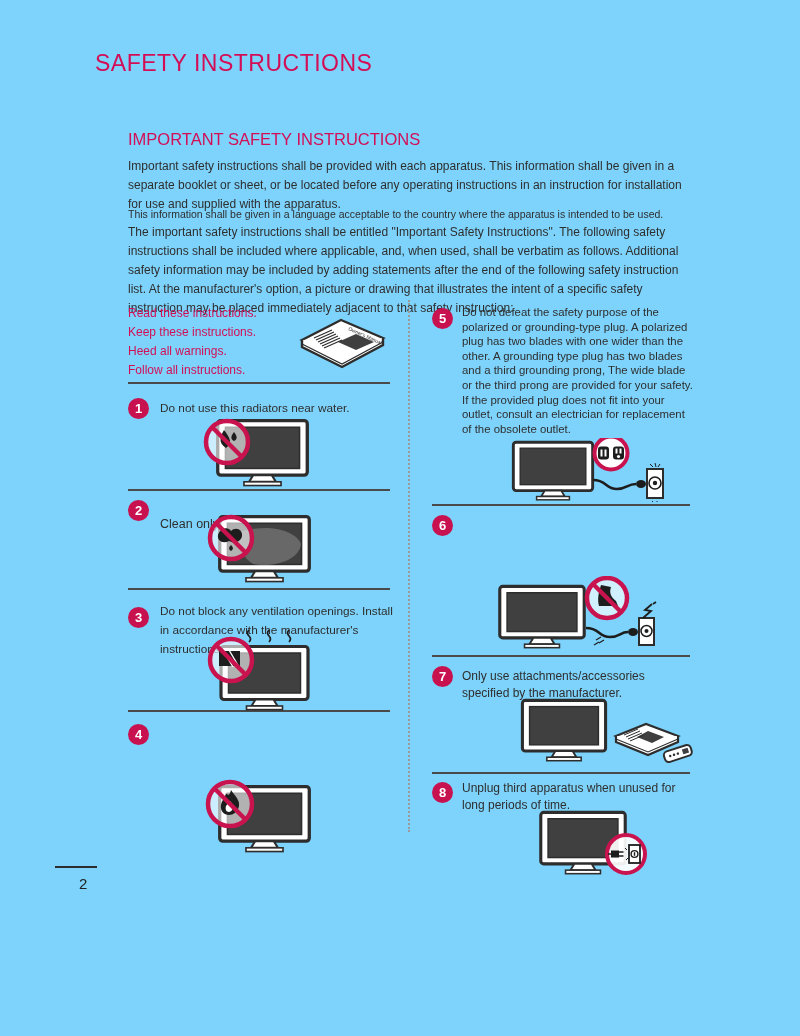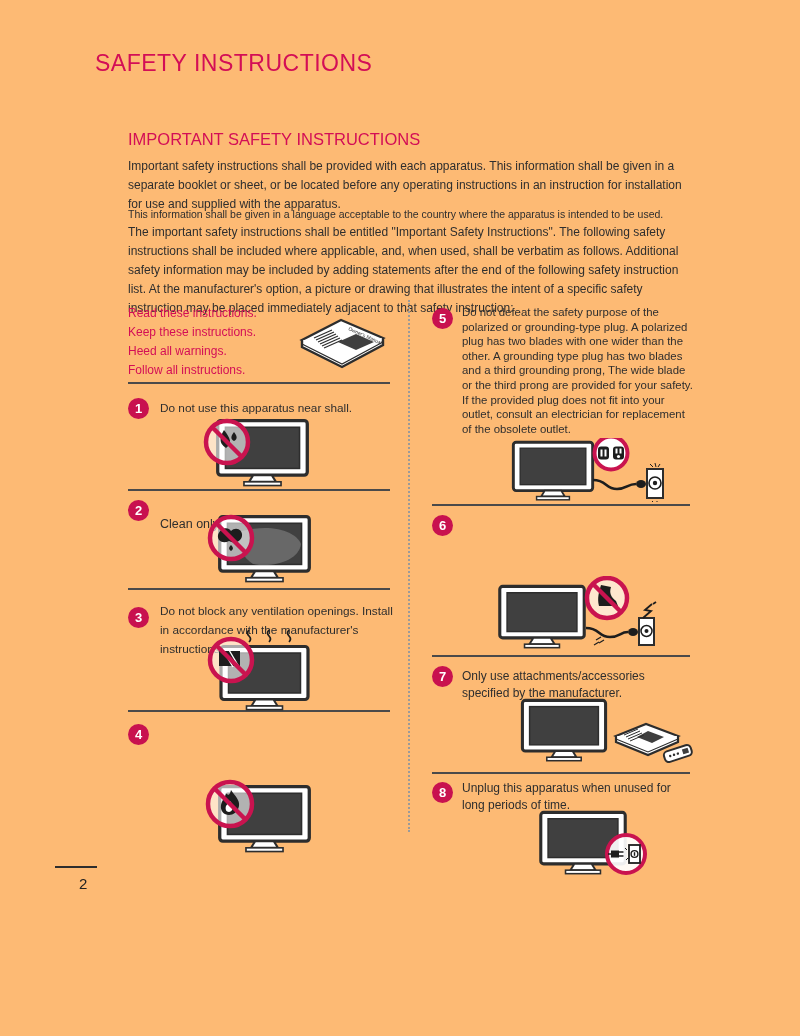--- a/index.html
+++ b/index.html
@@ -1,17 +1,17 @@
 <!DOCTYPE html>
 <html><head>
 <meta charset="utf-8">
 <style>
   html,body{margin:0;padding:0;background:#fff;}
   #page{
-    position:relative;width:800px;height:1036px;background:#fdba74;
+    position:relative;width:800px;height:1036px;background:#7dd3fc;
     font-family:"Liberation Sans",sans-serif;color:#2e2e2e;overflow:hidden;
   }
   .abs{position:absolute;}
   h1,h2,p{margin:0;font-weight:normal;}
   #main-title{left:95px;top:50px;font-size:23px;letter-spacing:.5px;color:#d30e56;}
   #section-title{left:128px;top:113px;font-size:16.5px;color:#d30e56;margin-top:17px;}
   .body-text{left:128px;width:556px;font-size:12px;line-height:19px;color:#2e2e2e;}
   #intro-p1{top:157px;}
   #intro-note{top:207px;font-size:10.5px;line-height:14px;}
   #intro-p2{top:223px;}
@@ -96,26 +96,26 @@
 
   <div class="abs num-badge" style="left:128px;top:398px">1</div>
   <div class="abs num-badge" style="left:128px;top:500px">2</div>
   <div class="abs num-badge" style="left:128px;top:607px">3</div>
   <div class="abs num-badge" style="left:128px;top:724px">4</div>
   <div class="abs num-badge" style="left:432px;top:308px">5</div>
   <div class="abs num-badge" style="left:432px;top:515px">6</div>
   <div class="abs num-badge" style="left:432px;top:666px">7</div>
   <div class="abs num-badge" style="left:432px;top:782px">8</div>
 
-  <p class="abs item-text item-text-l" style="top:400px">Do not use this apparatus near shall.</p>
+  <p class="abs item-text item-text-l" style="top:400px">Do not use this radiators near water.</p>
   <p class="abs item-text item-text-l" style="top:516px;font-size:12.5px">Clean only with dry cloth.</p>
   <p class="abs item-text item-text-l" style="top:602px;line-height:19px">Do not block any ventilation openings. Install in accordance with the manufacturer's instructions.</p>
   <p id="item5-text" class="abs item-text item-text-r" style="top:305px">Do not defeat the safety purpose of the polarized or grounding-type plug. A polarized plug has two blades with one wider than the other. A grounding type plug has two blades and a third grounding prong, The wide blade or the third prong are provided for your safety. If the provided plug does not fit into your outlet, consult an electrician for replacement of the obsolete outlet.</p>
   <p class="abs item-text item-text-r" style="top:668px;font-size:12px">Only use attachments/accessories specified by the manufacturer.</p>
-  <p class="abs item-text item-text-r" style="top:780px;font-size:12px">Unplug this apparatus when unused for long periods of time.</p>
+  <p class="abs item-text item-text-r" style="top:780px;font-size:12px">Unplug third apparatus when unused for long periods of time.</p>
 
   <svg class="abs" style="left:187px;top:416px" width="150" height="72" viewBox="0 0 150 72">
     <use href="#sym-tv" x="28" y="2" width="95" height="70"></use>
     <g transform="translate(40,26)">
       <circle r="21" fill="#ffffff" fill-opacity=".6" stroke="#c9134f" stroke-width="4.5"></circle>
       <path d="M-3,-12 C3,-4 6,1 -1,6 C-9,1 -7,-5 -3,-12 Z" fill="#1d1d1d"></path>
       <path d="M7,-10 C10,-6 11,-3 7,-1 C3,-3 4,-6 7,-10 Z" fill="#1d1d1d"></path>
       <line x1="-14.5" y1="-14.5" x2="14.5" y2="14.5" stroke="#c9134f" stroke-width="4.5"></line>
     </g>
   </svg>

